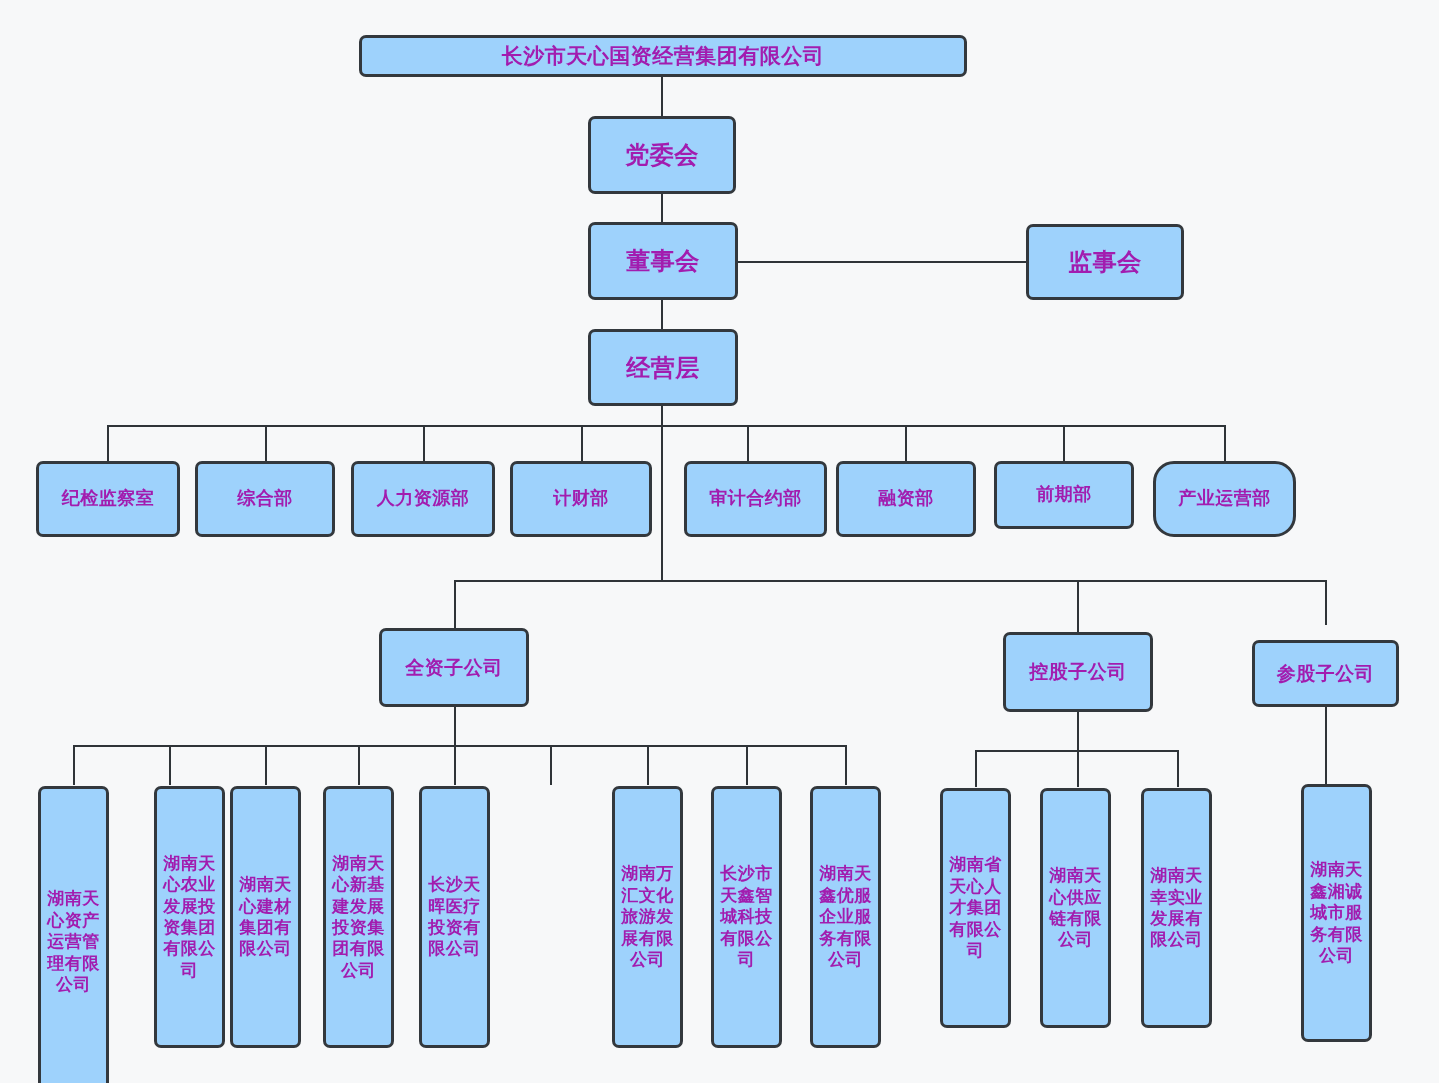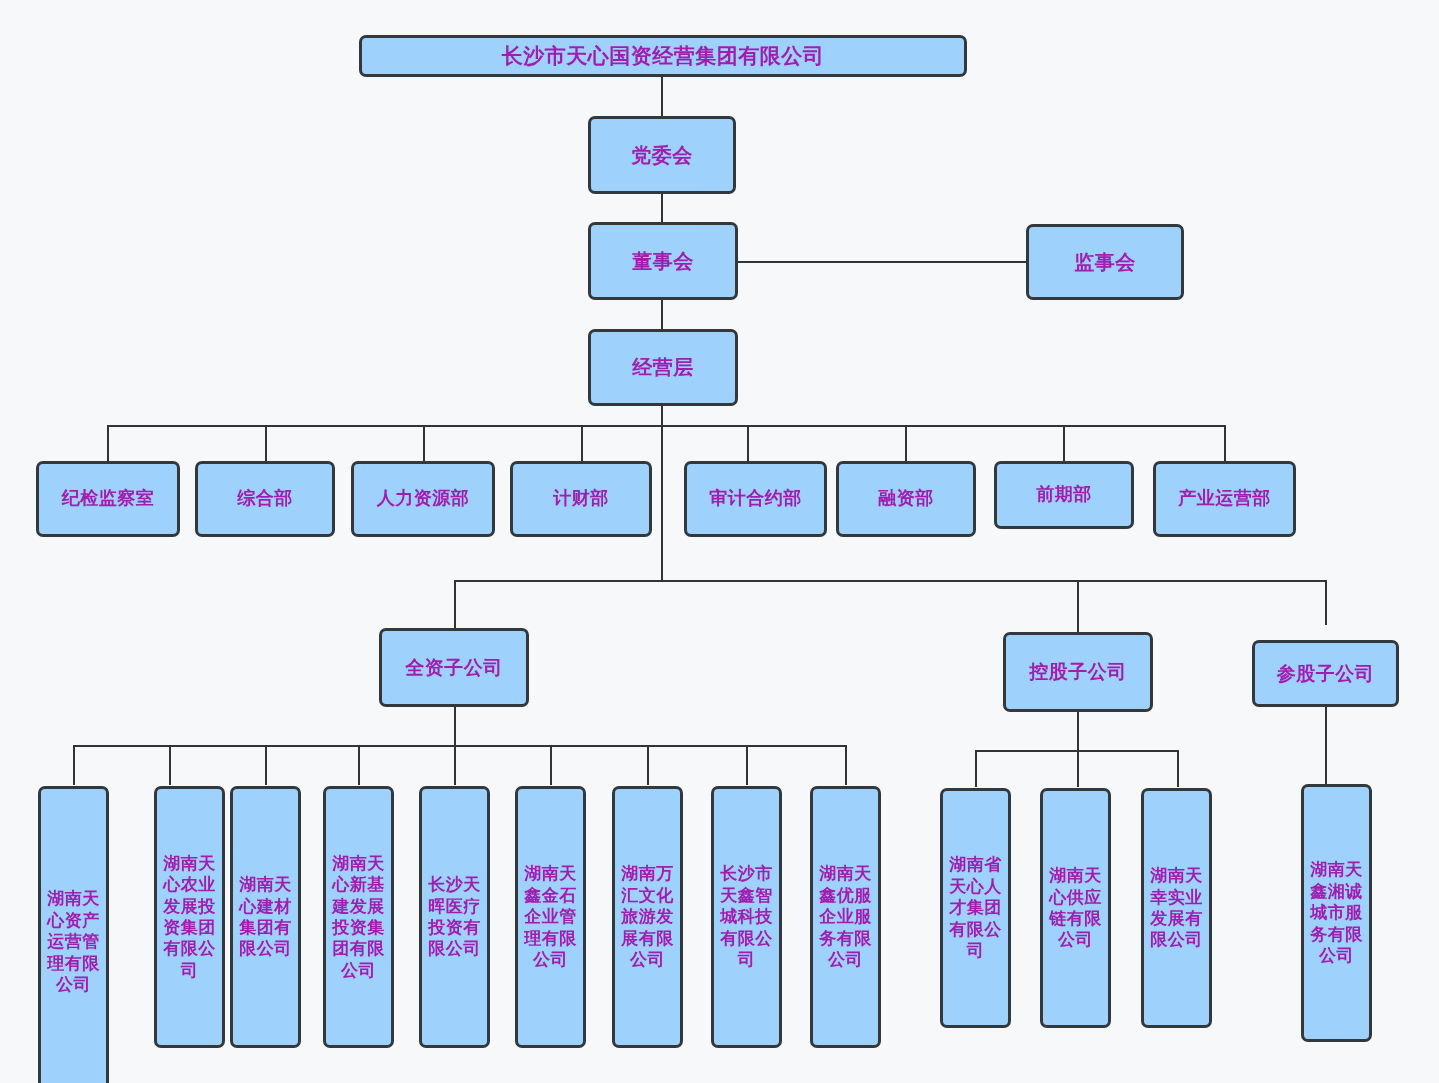--- a/index.html
+++ b/index.html
@@ -28,21 +28,21 @@
     display:flex;
     align-items:center;
     justify-content:center;
     text-align:center;
     font-weight:700;
     letter-spacing:.5px;
     line-height:1.22;
     z-index:3;
   }
   .node.root{font-size:21px;}
-  .node.gov{font-size:20px;}
+  .node.gov{font-size:24px;}
   .node.dept{font-size:18px;}
   .node.cat{font-size:19px;}
   .node.leaf{
     font-size:17px;
     padding:6px 4px;
     line-height:1.26;
     word-break:break-all;
   }
   .node.leaf span{display:block;width:100%;}
 </style>
@@ -131,21 +131,21 @@
   </div>
   <div class="node dept" style="left:676px;top:461px;width:143px;height:76px;margin-left:8px;">
     <span>审计合约部</span>
   </div>
   <div class="node dept" style="left:836px;top:461px;width:140px;height:76px;">
     <span>融资部</span>
   </div>
   <div class="node dept" style="left:994px;top:461px;width:140px;height:68px;">
     <span>前期部</span>
   </div>
-  <div class="node dept" style="left:1153px;top:461px;width:143px;height:76px;">
+  <div class="node dept" style="left:1153px;top:461px;width:143px;height:76px;border-radius:21px;">
     <span>产业运营部</span>
   </div>
 
   <div class="node cat" style="left:379px;top:628px;width:150px;height:79px;">
     <span>全资子公司</span>
   </div>
   <div class="node cat" style="left:1003px;top:632px;width:150px;height:80px;">
     <span>控股子公司</span>
   </div>
   <div class="node cat" style="left:1252px;top:640px;width:147px;height:67px;">
@@ -160,23 +160,20 @@
   </div>
   <div class="node leaf" style="left:230px;top:786px;width:71px;height:262px;">
     <span>湖南天心建材集团有限公司</span>
   </div>
   <div class="node leaf" style="left:323px;top:786px;width:71px;height:262px;">
     <span>湖南天心新基建发展投资集团有限公司</span>
   </div>
   <div class="node leaf" style="left:419px;top:786px;width:71px;height:262px;">
     <span>长沙天晖医疗投资有限公司</span>
   </div>
-  <div class="node leaf" style="left:515px;top:786px;width:71px;height:262px;">
-    <span>湖南天鑫金石企业管理有限公司</span>
-  </div>
   <div class="node leaf" style="left:612px;top:786px;width:71px;height:262px;">
     <span>湖南万汇文化旅游发展有限公司</span>
   </div>
   <div class="node leaf" style="left:711px;top:786px;width:71px;height:262px;">
     <span>长沙市天鑫智城科技有限公司</span>
   </div>
   <div class="node leaf" style="left:810px;top:786px;width:71px;height:262px;">
     <span>湖南天鑫优服企业服务有限公司</span>
   </div>
 

